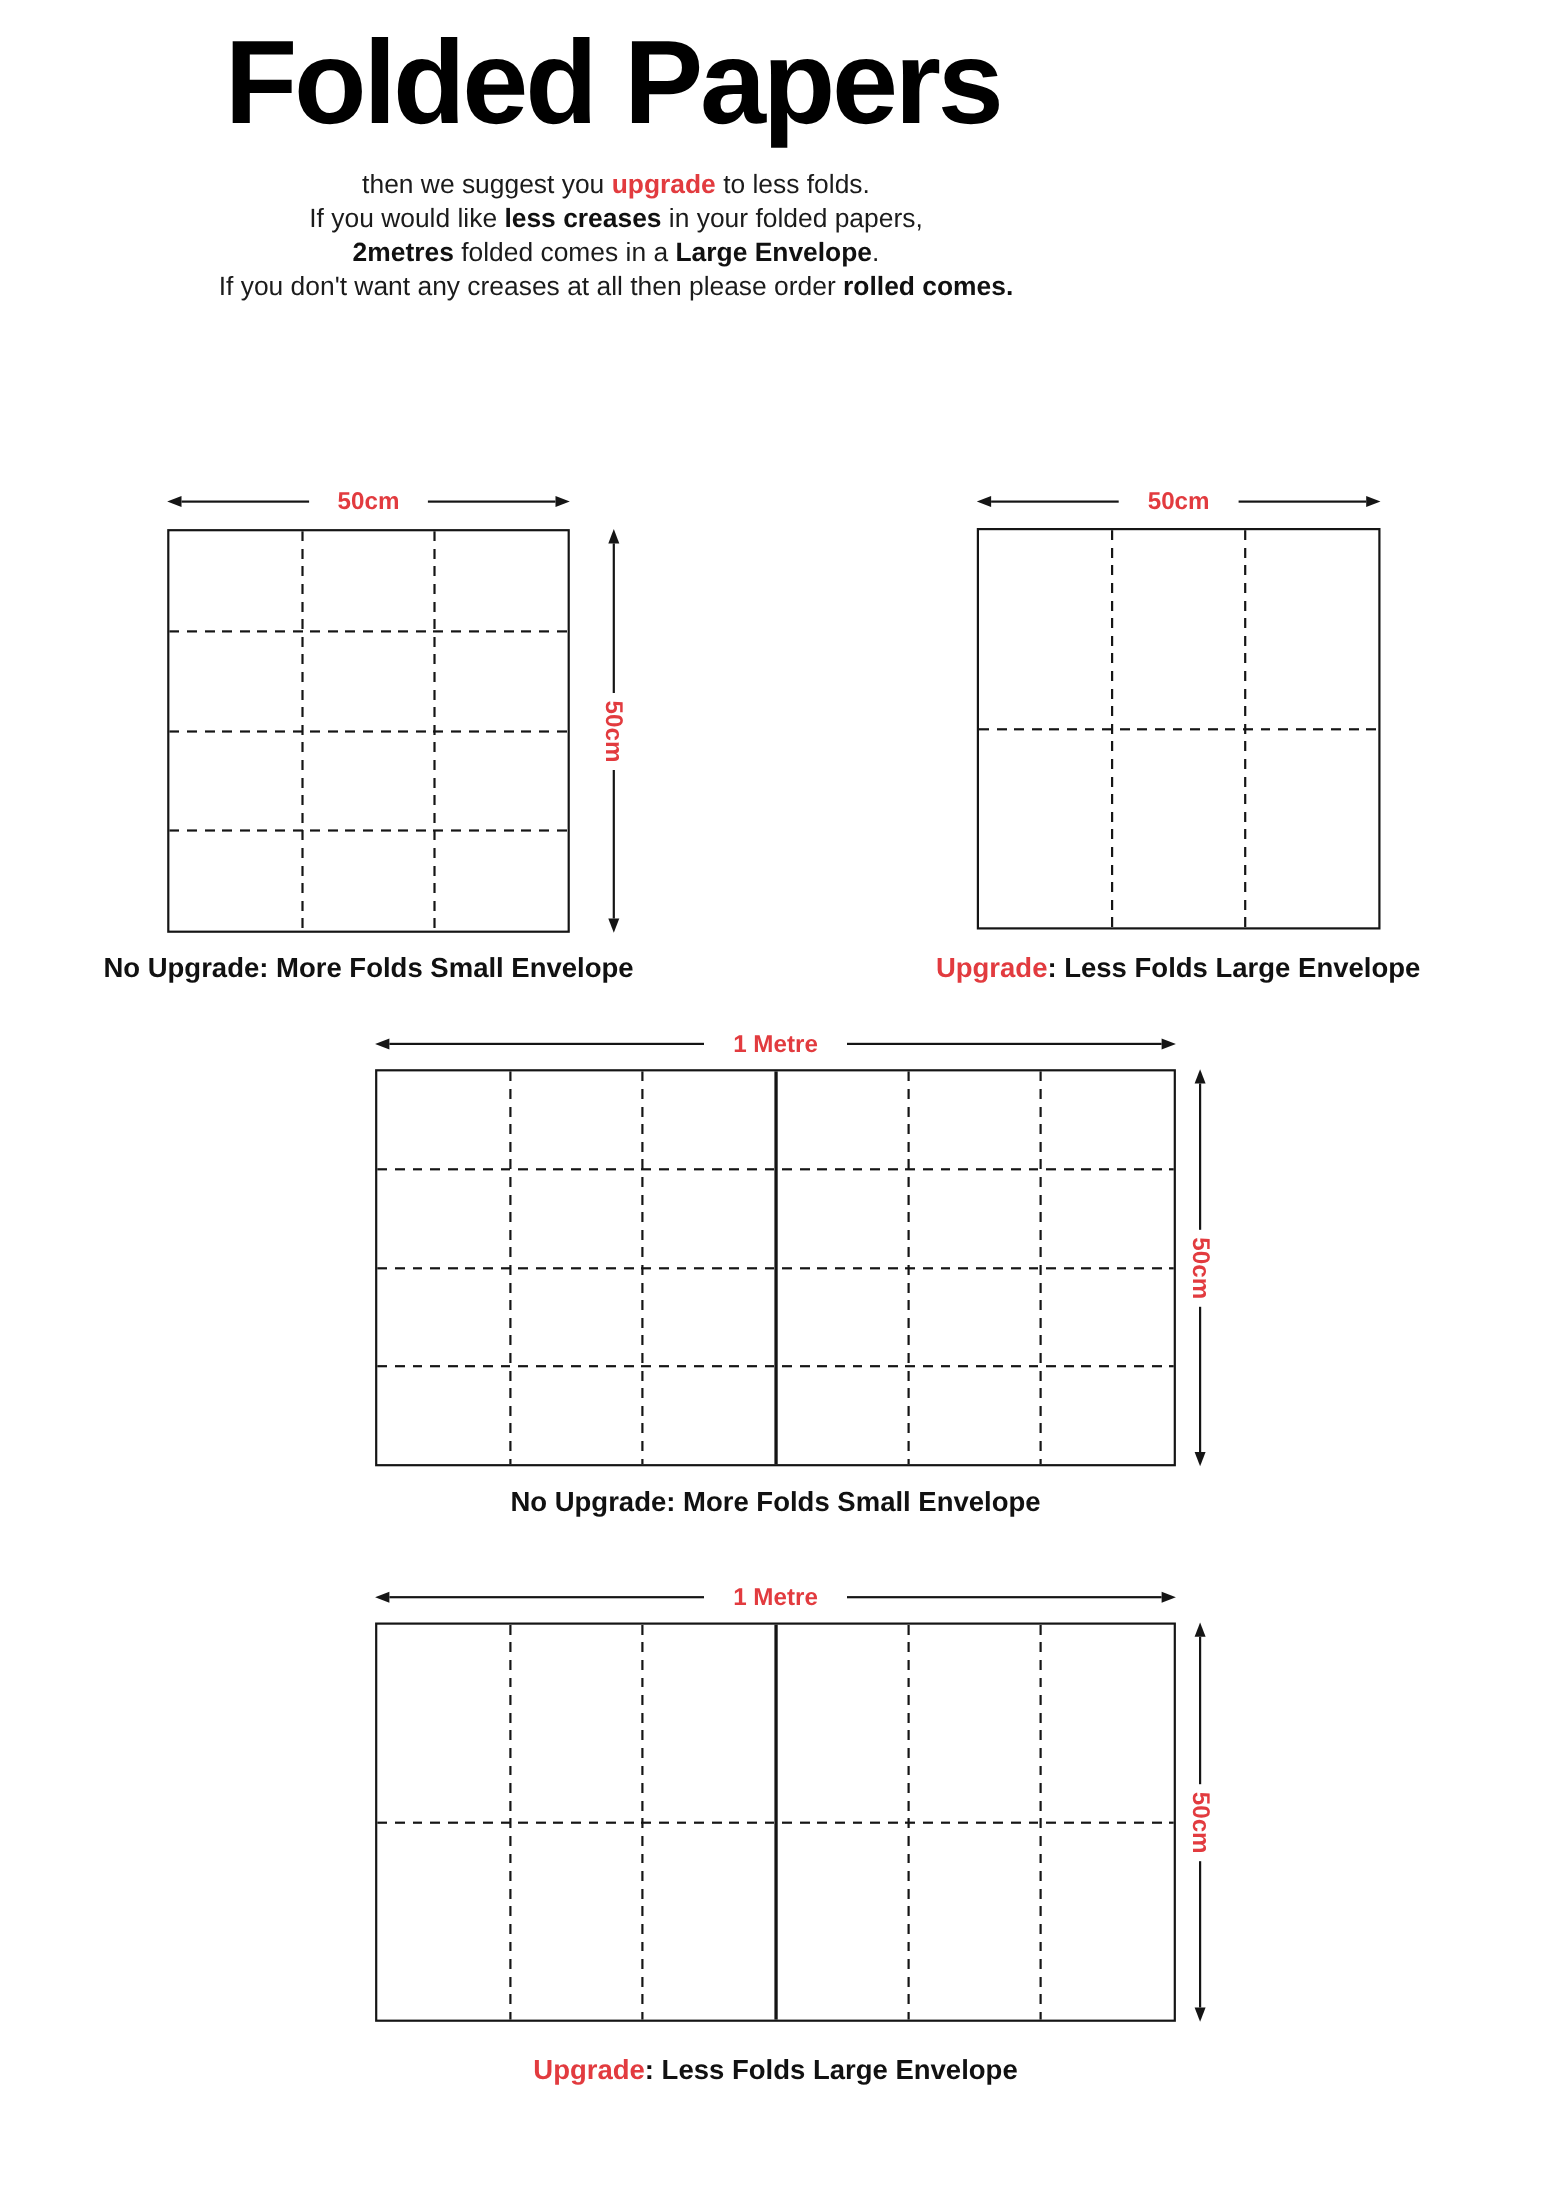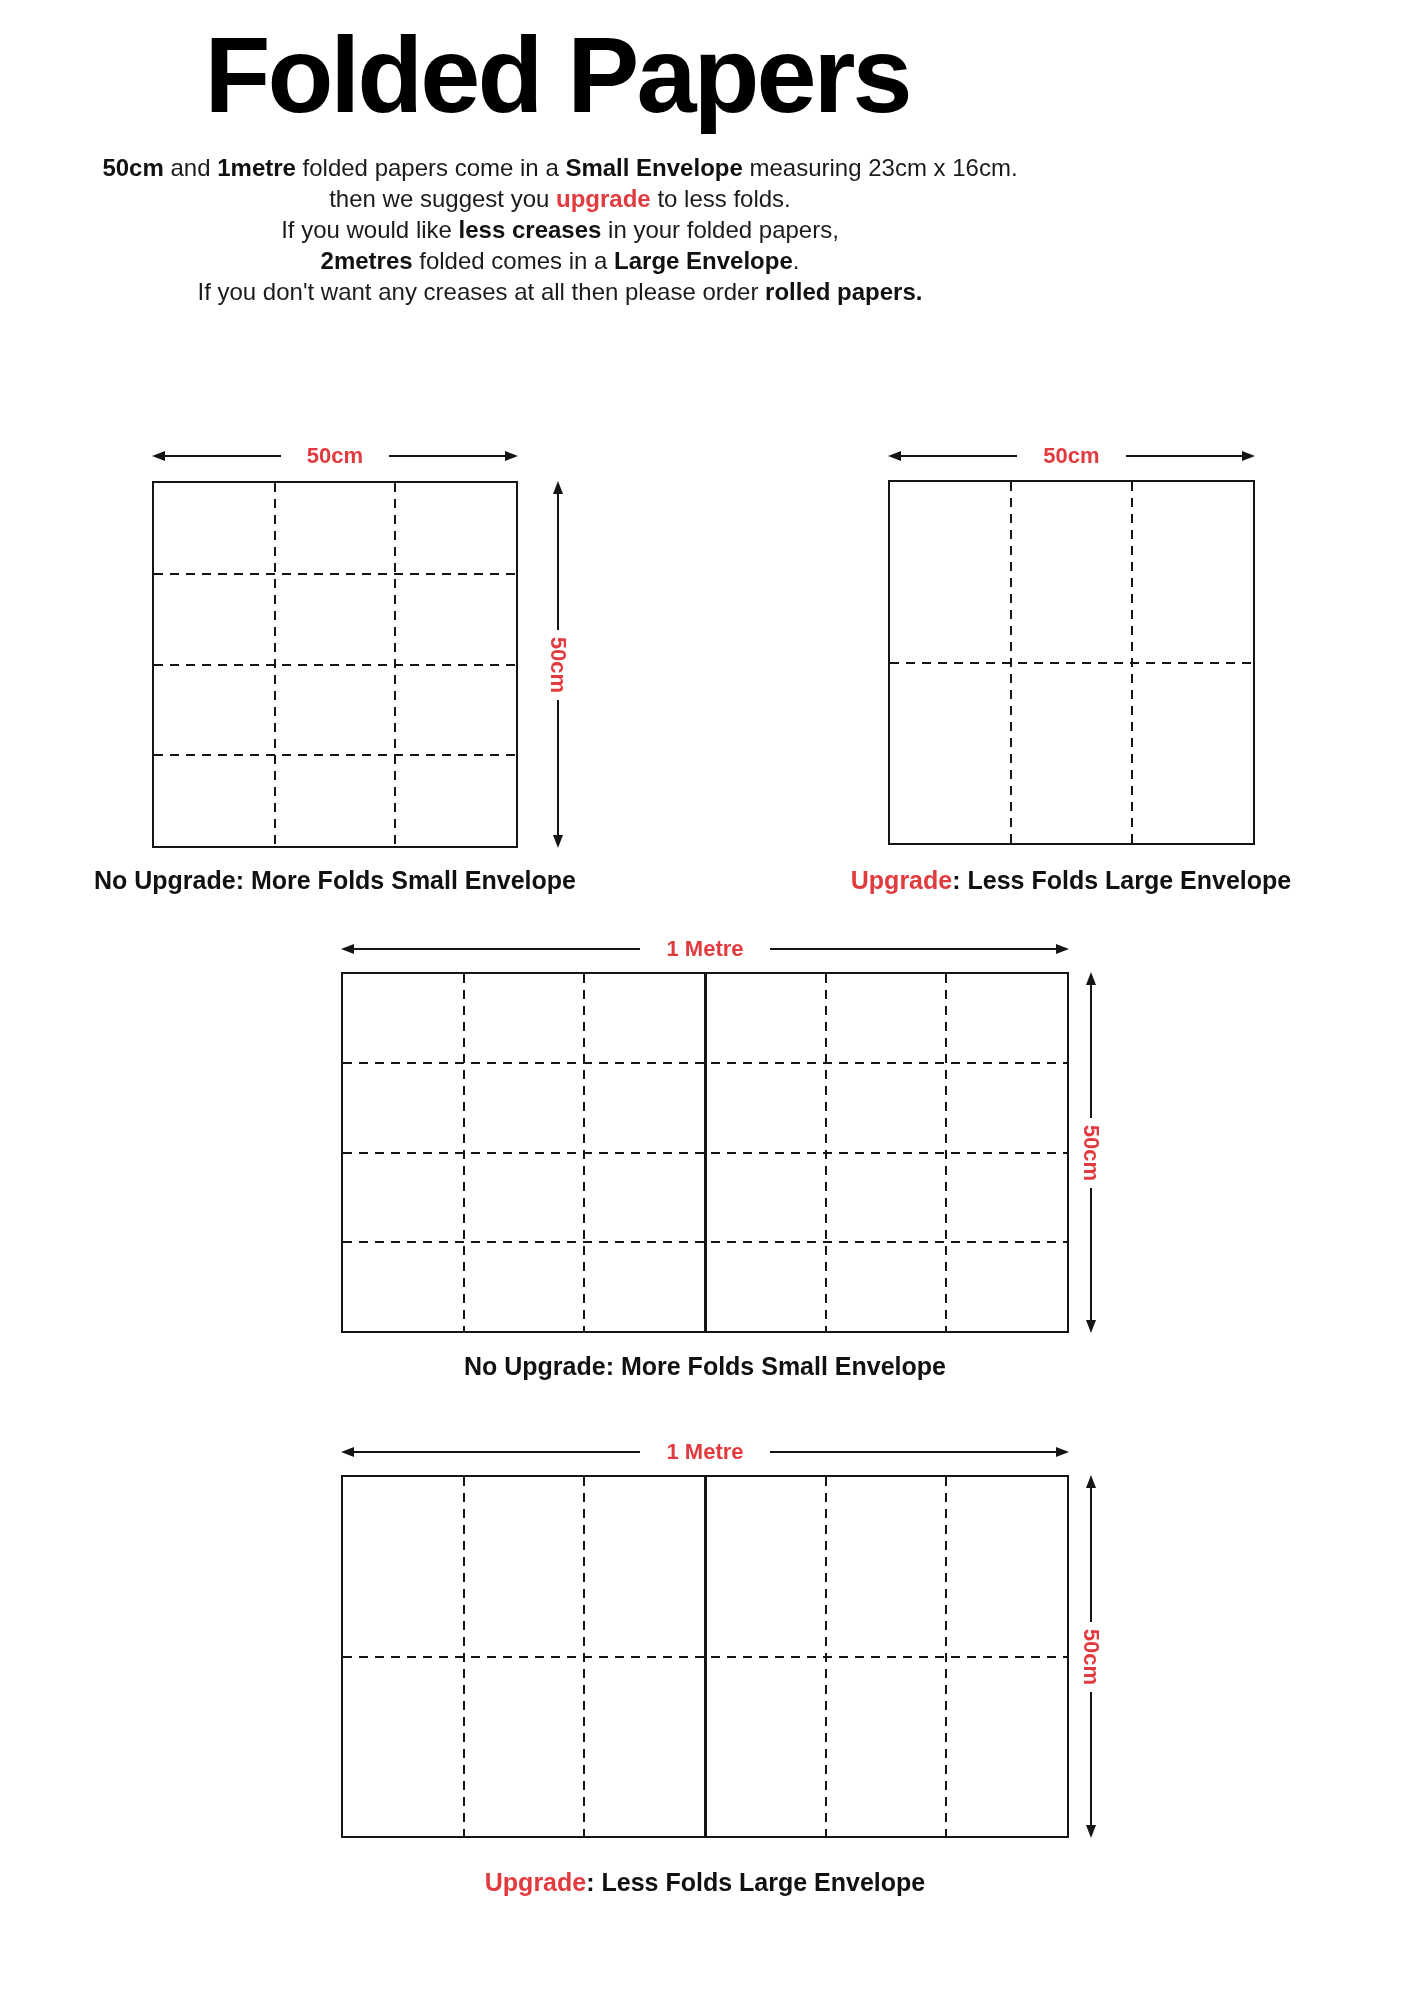--- a/index.html
+++ b/index.html
@@ -59,25 +59,24 @@
   .caption{position:absolute;text-align:center;font-size:25px;font-weight:bold;color:#111;white-space:nowrap;}
 </style>
 </head>
 <body>
 
 <div class="page">
 
   <div class="title">Folded Papers</div>
 
   <div class="intro">
-    <div><span class="seg-b">50cm</span><span> and </span><span class="seg-b">1metre</span><span> folded papers come in a </span><span class="seg-b">Small Envelope</span><span> measuring 23cm x 16cm.</span></div>
     <div><span>then we suggest you </span><span class="seg-r">upgrade</span><span> to less folds.</span></div>
     <div><span>If you would like </span><span class="seg-b">less creases</span><span> in your folded papers,</span></div>
     <div><span class="seg-b">2metres</span><span> folded comes in a </span><span class="seg-b">Large Envelope</span><span>.</span></div>
-    <div><span>If you don't want any creases at all then please order </span><span class="seg-b">rolled papers.</span></div>
+    <div><span>If you don't want any creases at all then please order </span><span class="seg-b">rolled comes.</span></div>
   </div>
 
   <div class="dim-h" style="left:152px;top:445px;width:366px;">
     <span class="ah-left"></span>
     <span class="dline"></span>
     <span class="dlabel">50cm</span>
     <span class="dline"></span>
     <span class="ah-right"></span>
   </div>
 

